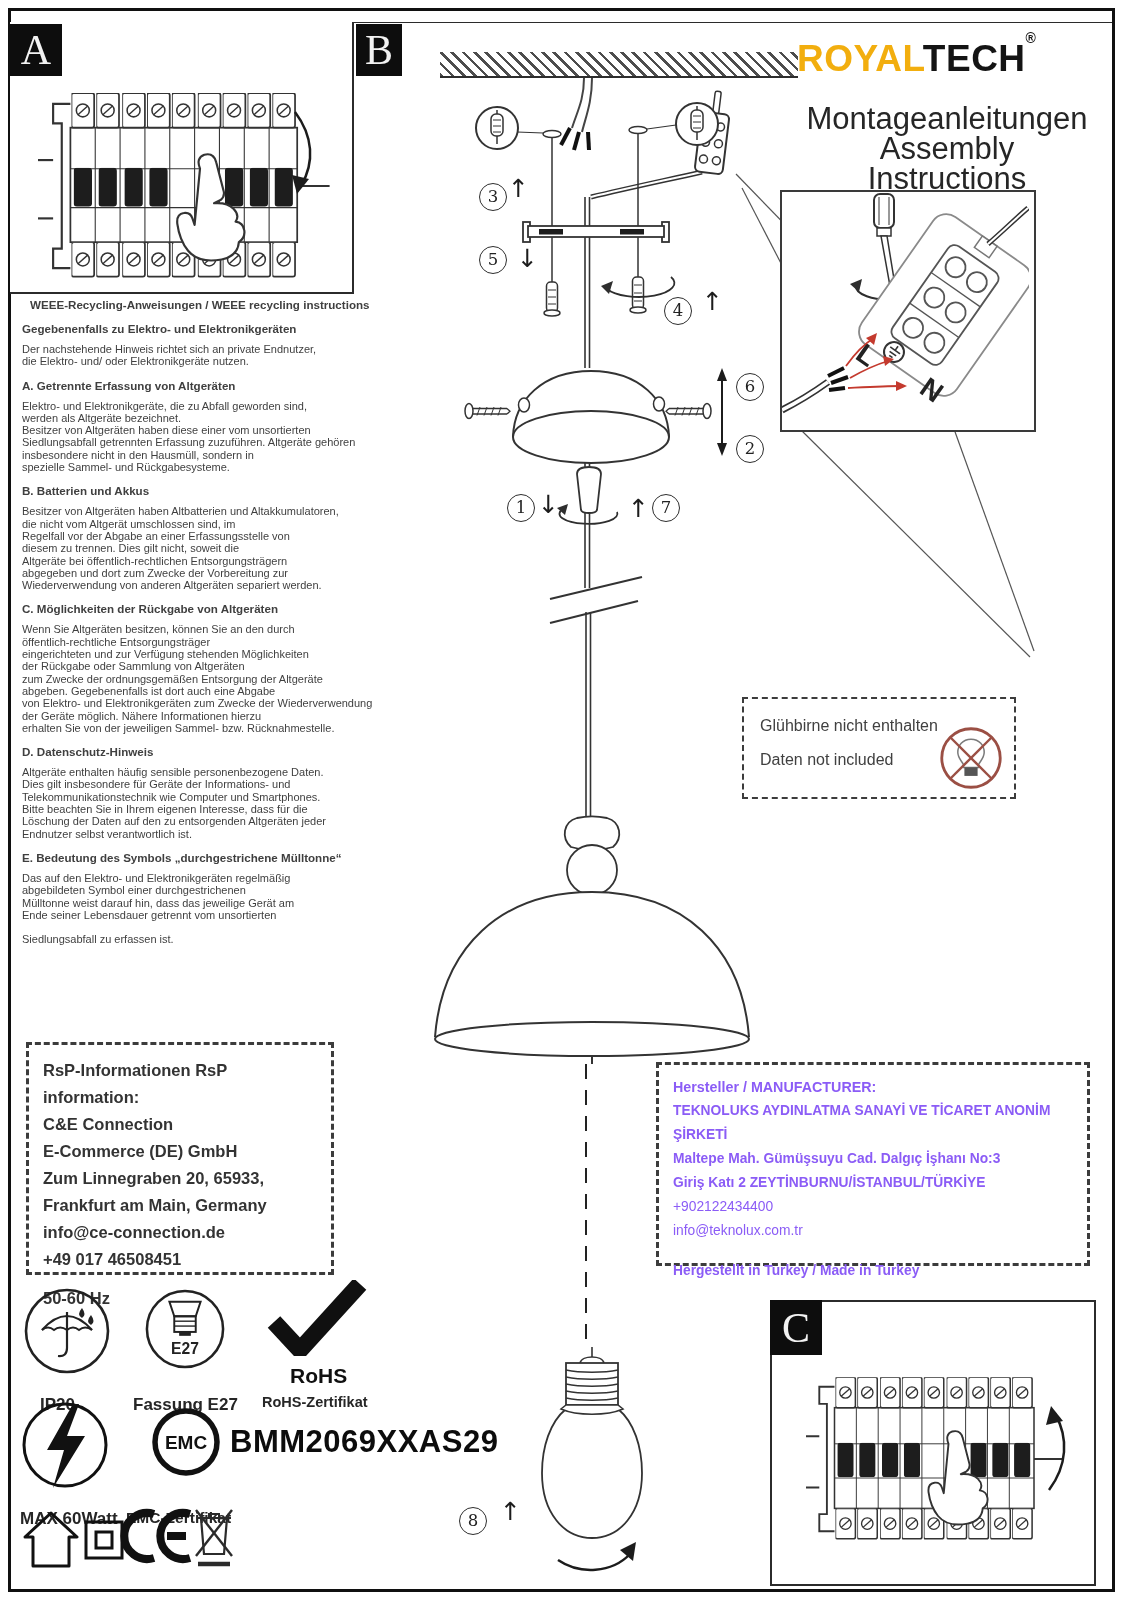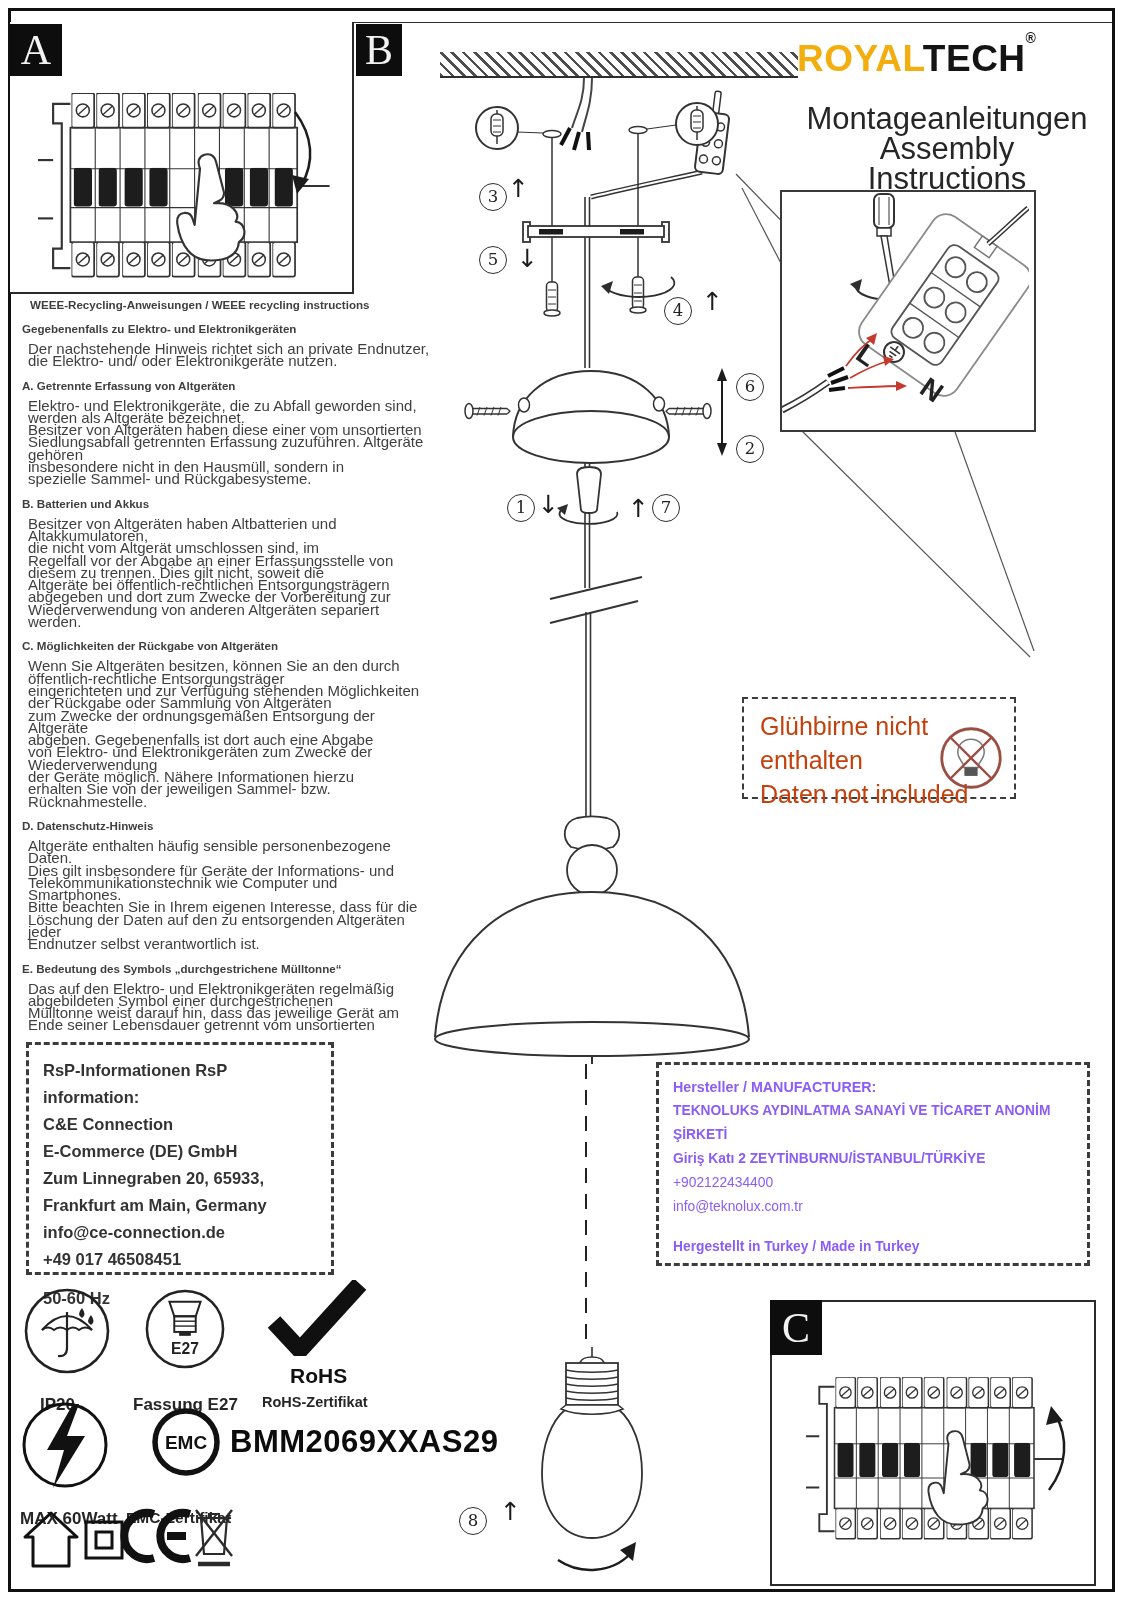--- a/index.html
+++ b/index.html
@@ -17,30 +17,30 @@
          border-bottom:2.6px solid #2e2e2e;}
   .logo{position:absolute;left:797px;top:30px;width:310px;font-weight:bold;font-size:37px;letter-spacing:.5px;white-space:nowrap;}
   .logo .royal{color:#f2ae0e;}
   .logo .tech{color:#141414;}
   .logo .reg{font-size:14px;vertical-align:28px;color:#141414;font-weight:bold;}
   .maintitle{position:absolute;left:800px;top:104px;width:294px;text-align:center;
              font-size:31px;line-height:30px;color:#262626;font-weight:500;}
   .weee{position:absolute;left:22px;top:298px;width:418px;color:#3f3f3f;}
   .wtitle{font-weight:bold;font-size:11.6px;margin:0 0 10px 8px;}
   .wh{font-weight:bold;font-size:11.6px;margin:11px 0 8px 0;}
-  .wbody{font-size:15px;line-height:12.3px;margin:6px;white-space:pre-line;}
+  .wbody{font-size:11px;line-height:12.3px;margin:0;white-space:pre-line;}
   .dashbox{position:absolute;border:3px dashed #3c3c3c;background:#fff;box-sizing:border-box;}
   .rsp{left:26px;top:1042px;width:308px;height:233px;padding:12px 14px;font-size:16.5px;font-weight:700;color:#333;line-height:27px;}
   .rsp .freq{margin-top:12px;}
   .manu{left:656px;top:1062px;width:434px;height:204px;padding:10px 14px;color:#8b5cf6;font-size:13.8px;line-height:24px;}
   .manu .t{font-weight:700;font-size:14.3px;}
   .manu .b{font-weight:700;}
   .manu .made{font-weight:700;margin-top:16px;}
   .bulbnote{left:742px;top:697px;width:274px;height:102px;border-width:2.4px;padding:10px 0 0 16px;
-            font-size:25px;color:#c2410c;font-weight:500;line-height:34px;}
+            font-size:16px;color:#404040;font-weight:500;line-height:34px;}
   .wirebox{position:absolute;left:780px;top:190px;width:252px;height:238px;border:2.6px solid #3a3a3a;background:#fff;z-index:3;}
   .stepnum{position:absolute;width:26px;height:26px;border:1.7px solid #2e2e2e;border-radius:50%;
            font-family:"DejaVu Serif",serif;font-size:16.5px;color:#222;text-align:center;line-height:25px;z-index:4;background:transparent;}
   .garrow{position:absolute;font-family:"DejaVu Sans",sans-serif;font-size:25px;color:#1c1c1c;z-index:4;line-height:1;}
   .clabel{position:absolute;font-weight:700;color:#262626;font-size:17px;white-space:nowrap;margin-top:28px;}
   .model{position:absolute;left:230px;top:1424px;font-size:31px;font-weight:800;color:#0c0c0c;letter-spacing:.5px;}
   svg{display:block;}
 </style>
 </head>
 <body>
@@ -425,20 +425,21 @@
     <div>Zum Linnegraben 20, 65933,</div>
     <div>Frankfurt am Main, Germany</div>
     <div>info@ce-connection.de</div>
     <div>+49 017 46508451</div>
     <div class="freq">50-60 Hz</div>
   </div>
 
   <div class="dashbox manu abs">
     <div class="t">Hersteller / MANUFACTURER:</div>
     <div class="b">TEKNOLUKS AYDINLATMA SANAYİ VE TİCARET ANONİM ŞİRKETİ</div>
+    <div class="b">Maltepe Mah. Gümüşsuyu Cad. Dalgıç İşhanı No:3</div>
     <div class="b">Giriş Katı 2 ZEYTİNBURNU/İSTANBUL/TÜRKİYE</div>
     <div>+902122434400</div>
     <div>info@teknolux.com.tr</div>
     <div class="made">Hergestellt in Turkey / Made in Turkey</div>
   </div>
 
   <svg class="abs" style="left:22px;top:1286px" width="90" height="90" viewBox="0 0 90 90">
     <circle cx="45" cy="45" r="41" fill="none" stroke="#222" stroke-width="2.6"></circle>
     <path d="M20,44 Q45,16 70,44" fill="none" stroke="#222" stroke-width="2.2"></path>
     <path d="M20,44 q6,-5 12,0 q6,-5 13,0 q6,-5 12,0 q6,-5 13,0" fill="none" stroke="#222" stroke-width="2"></path>

